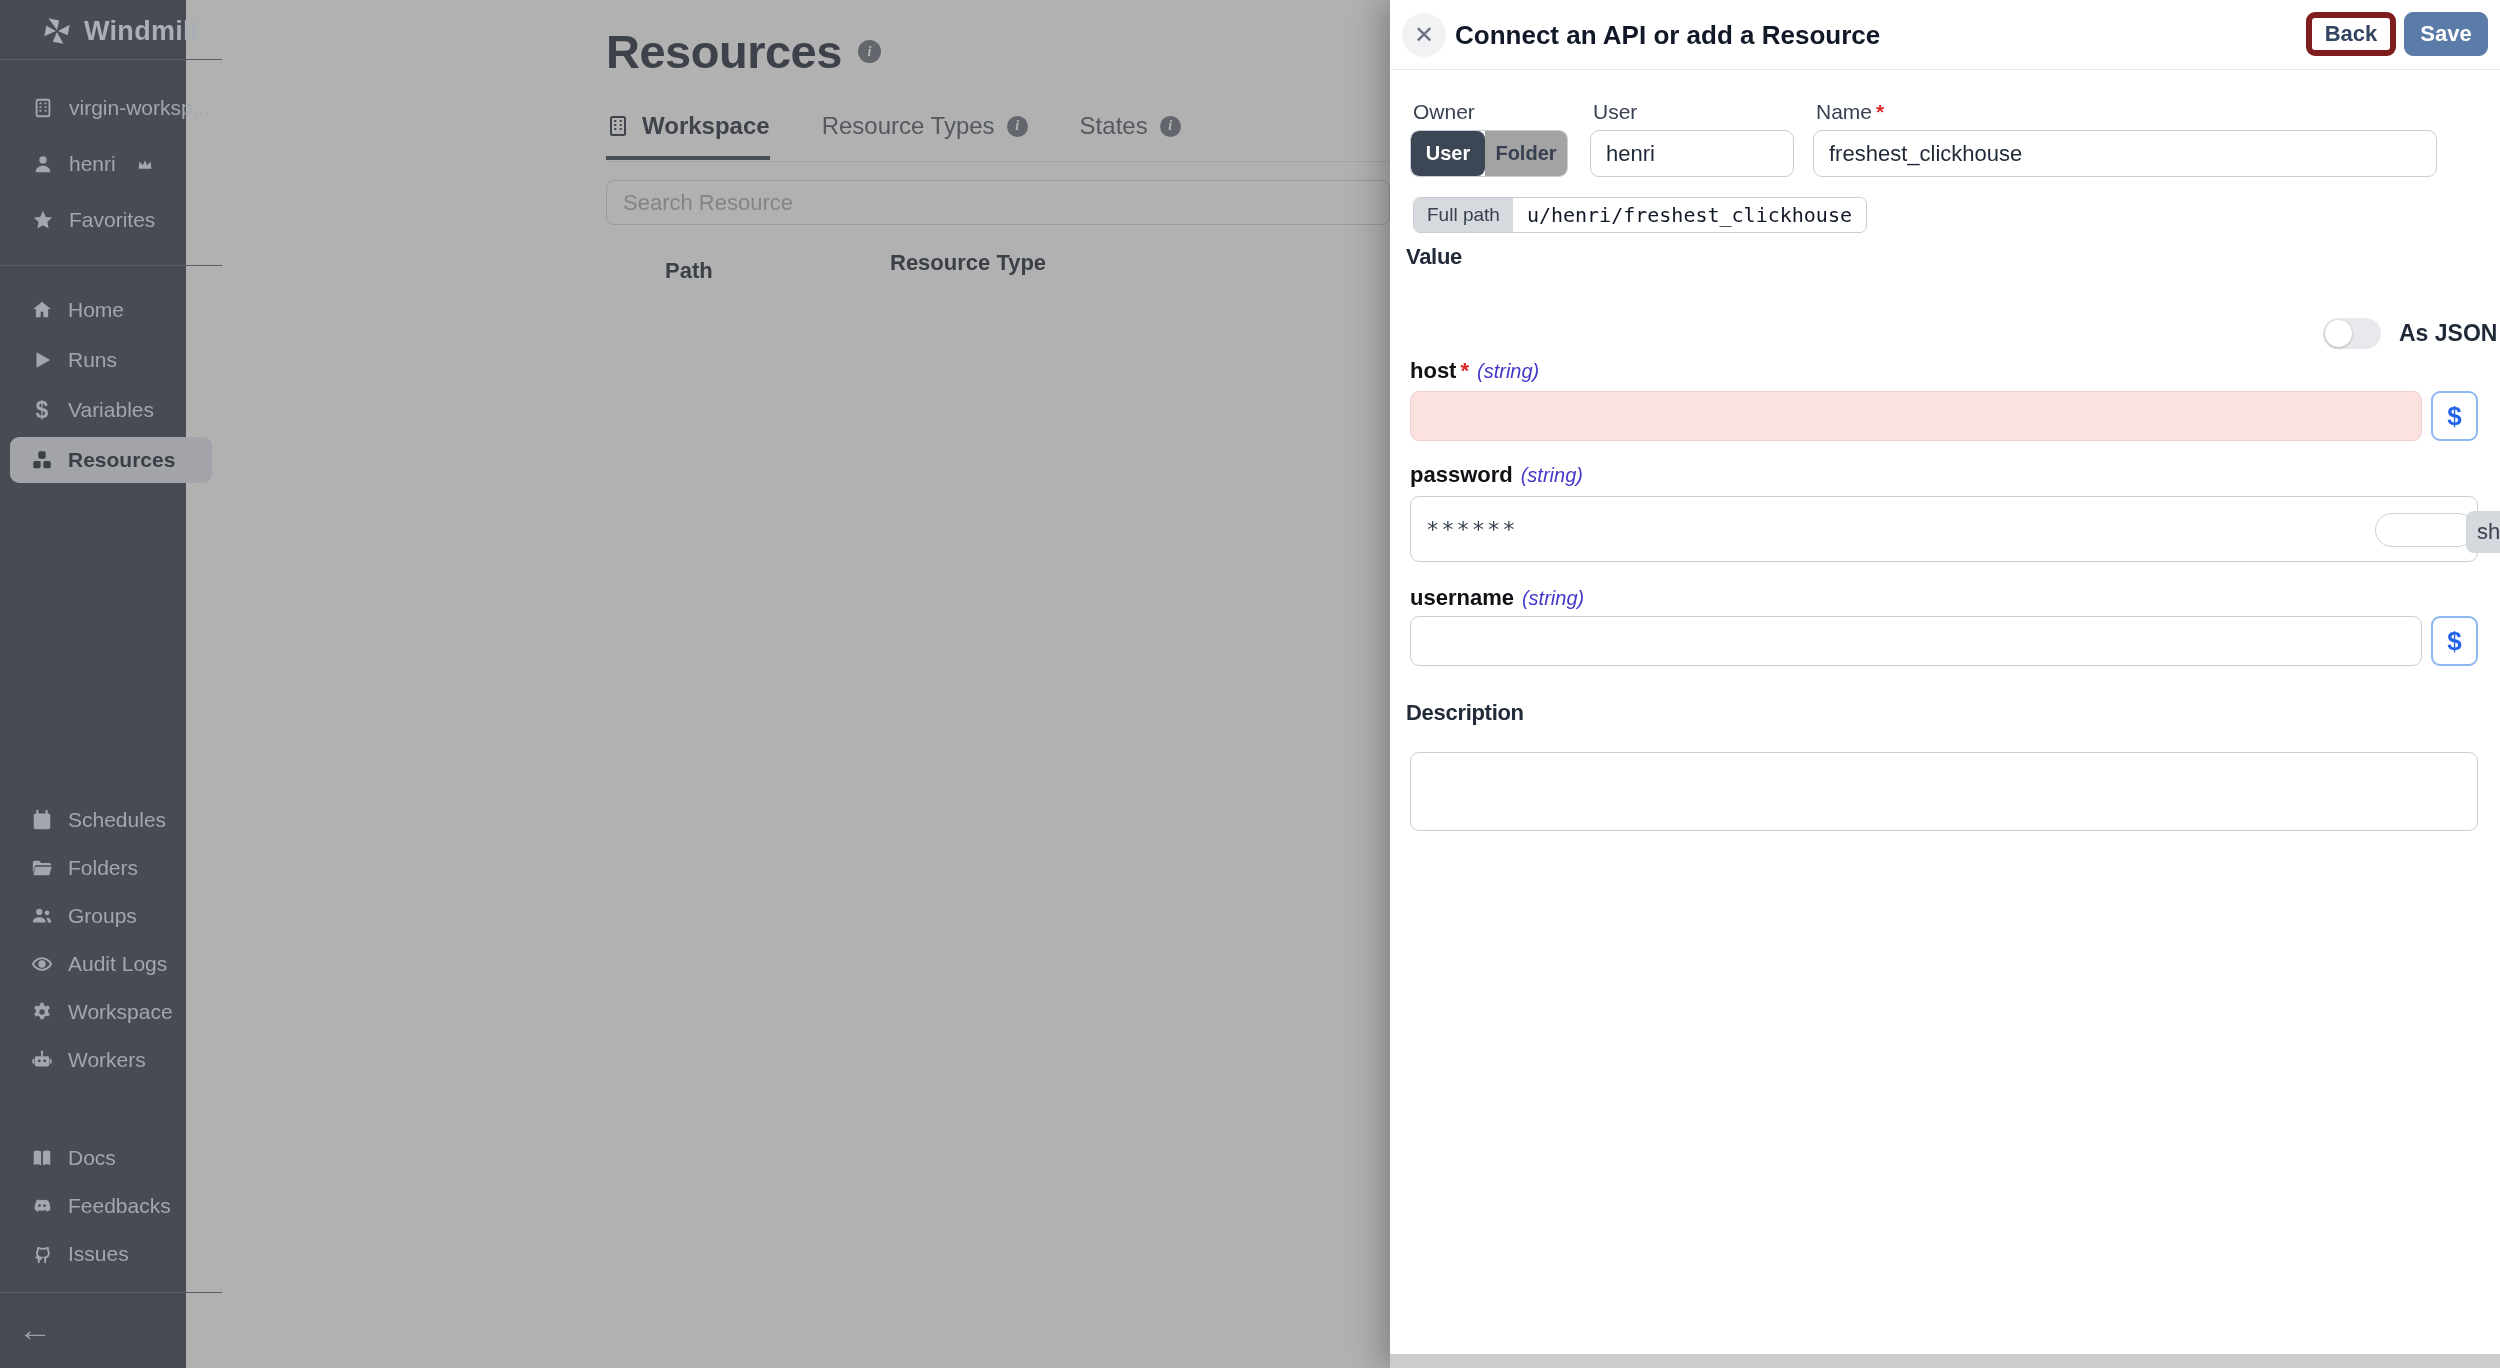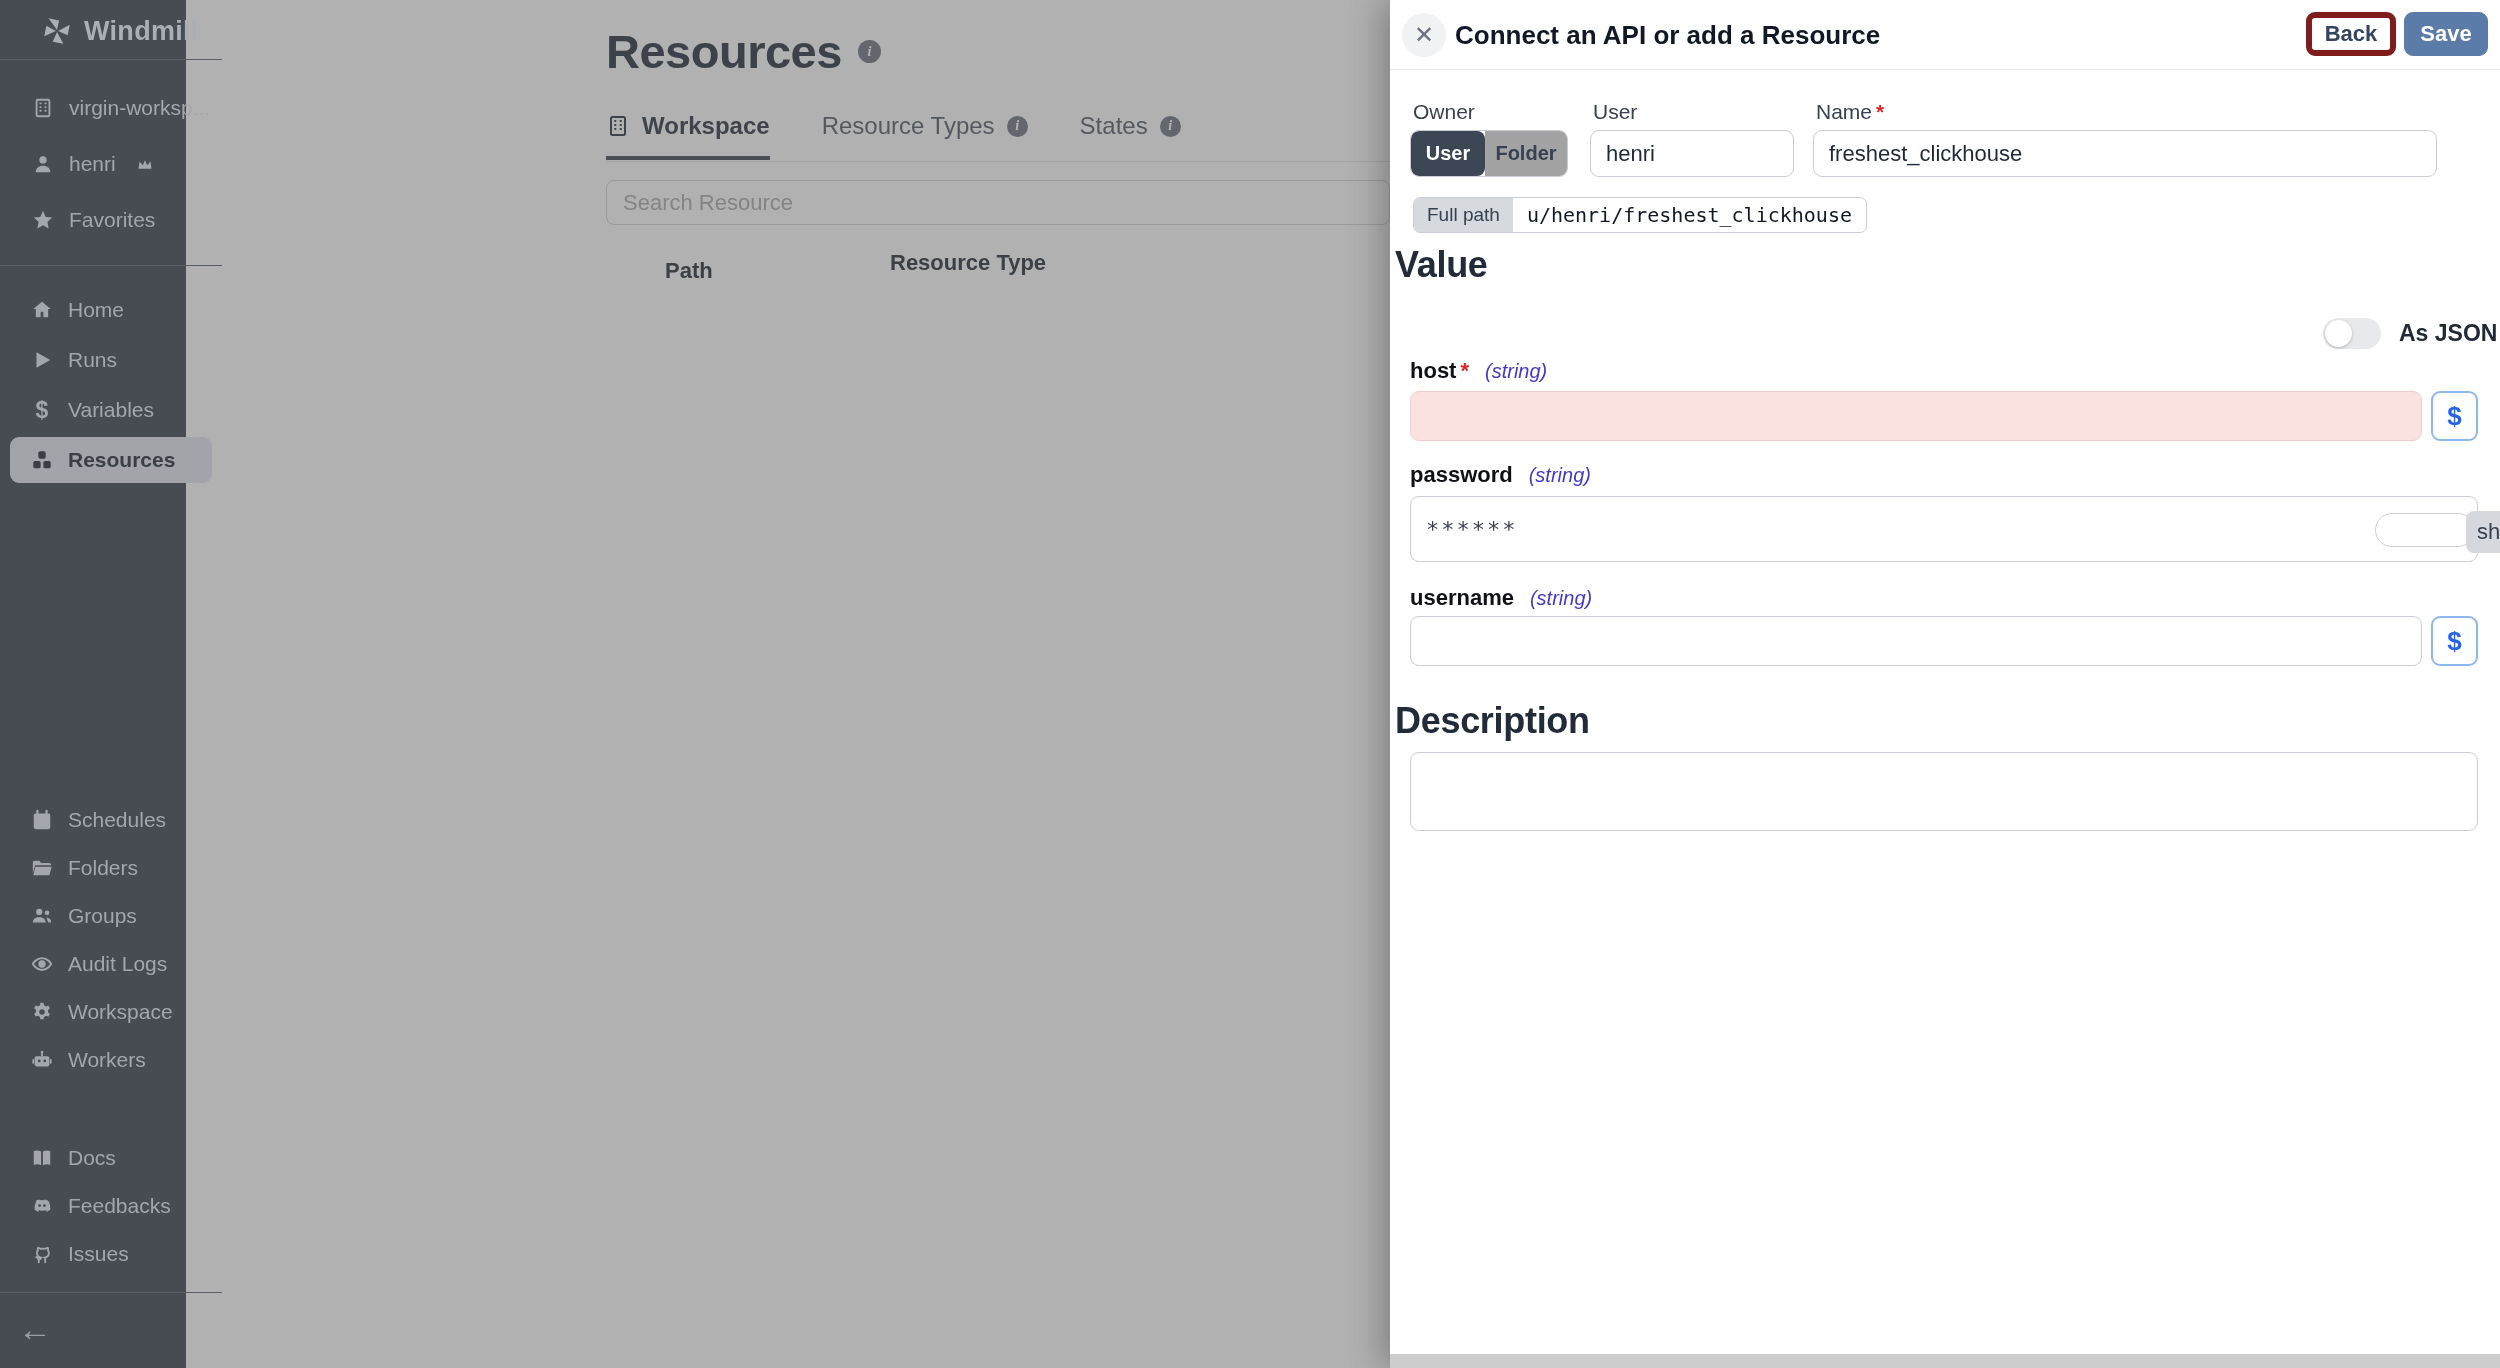--- a/index.html
+++ b/index.html
@@ -66,29 +66,29 @@
   .tinput { position:absolute; height:47px; border:1px solid #c9cdd3; border-radius:9px; padding:0 15px; font-size:22px;
             color:#1f2937; background:#fff; outline:none; font-family:"Liberation Sans", sans-serif; }
   .in-user { left:200px; top:130px; width:204px; }
   .in-name { left:423px; top:130px; width:624px; }
 
   .fullpath { position:absolute; left:23px; top:197px; height:36px; display:inline-flex; align-items:stretch;
               border:1px solid #c9cdd3; border-radius:7px; overflow:hidden; background:#fff; }
   .fullpath .chip { background:#d6d9de; color:#374151; font-size:19px; display:flex; align-items:center; padding:0 13px; }
   .fullpath .pathv { font-family:"DejaVu Sans Mono", monospace; font-size:20px; color:#111827; display:flex; align-items:center; padding:0 14px; }
 
-  .section-h { position:absolute; left:5px; font-size:36px; font-weight:700; color:#222b3a; letter-spacing:-0.3px; }
+  .section-h { position:absolute; left:16px; font-size:22px; font-weight:700; color:#222b3a; letter-spacing:-0.3px; }
 
   .toggle { position:absolute; left:933px; top:318px; width:58px; height:31px; border-radius:16px; background:#e7e9ed; cursor:pointer; }
   .toggle .knob { position:absolute; left:2px; top:2px; width:27px; height:27px; border-radius:50%; background:#fff;
                   box-shadow:0 1px 3px rgba(0,0,0,.25); }
   .toggle-label { position:absolute; left:1009px; top:318px; line-height:31px; font-size:23px; font-weight:700; color:#1f2937; }
 
   .prop-label { position:absolute; left:20px; font-size:22px; color:#0f1115; font-weight:700; }
-  .ptype { font-style:italic; font-weight:400; font-size:20px; color:#4338ca; margin-left:16px; }
+  .ptype { font-style:italic; font-weight:400; font-size:20px; color:#4338ca; margin-left:8px; }
 
   .in-host { left:20px; top:391px; width:1012px; height:50px; background:#fbe2e0; border:1px solid #f3cdc9; }
   .in-username { left:20px; top:616px; width:1012px; height:50px; }
   .in-password { left:20px; top:496px; width:1068px; height:66px; font-family:"DejaVu Sans Mono", monospace; letter-spacing:2px; color:#374151; }
 
   .dollar-btn { position:absolute; width:47px; height:50px; left:1041px; background:#fff; border:2px solid #8cb7f0;
                 border-radius:9px; color:#2563eb; font-size:26px; font-weight:700; cursor:pointer;
                 display:flex; align-items:center; justify-content:center; }
   .d-host { top:391px; } .d-username { top:616px; }
 

